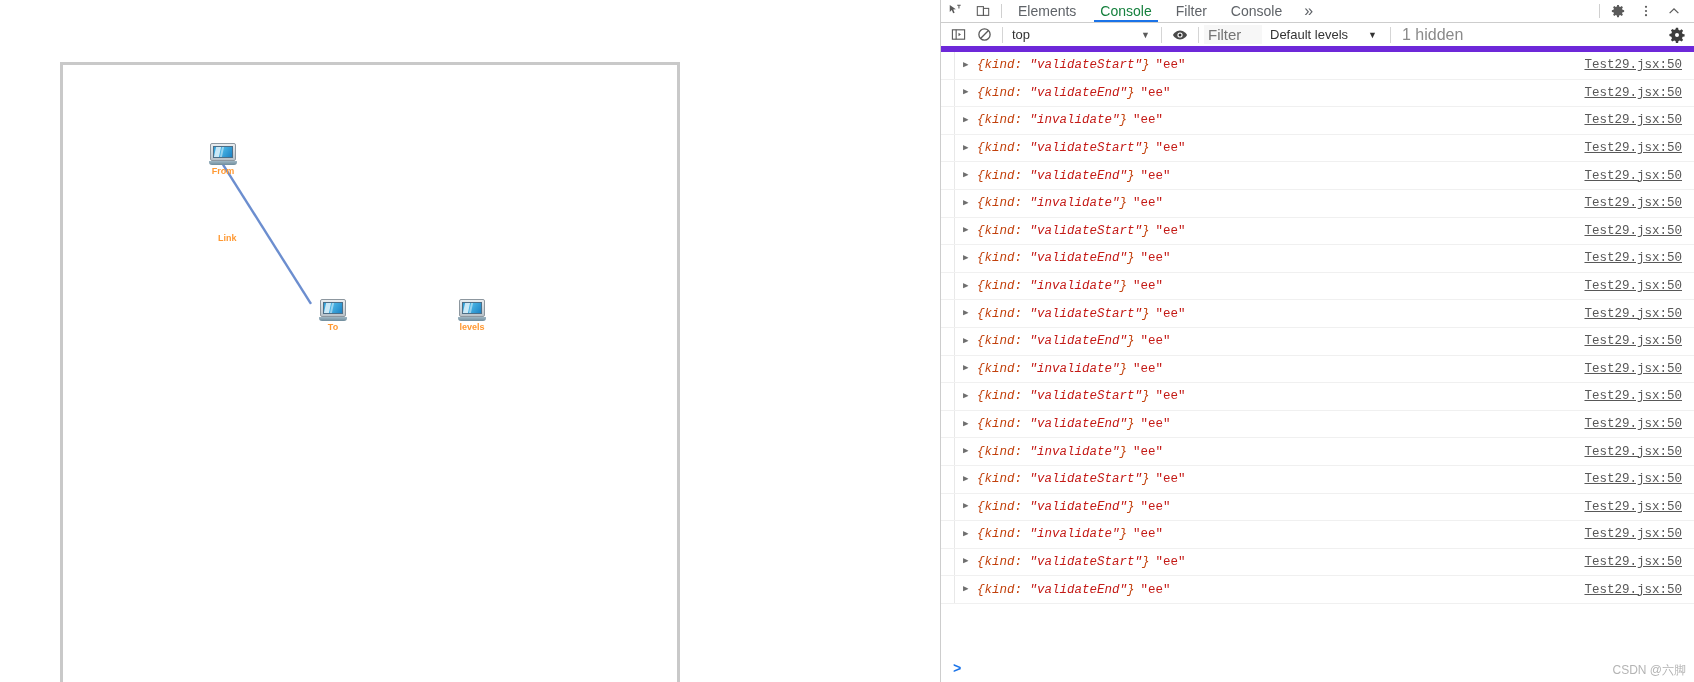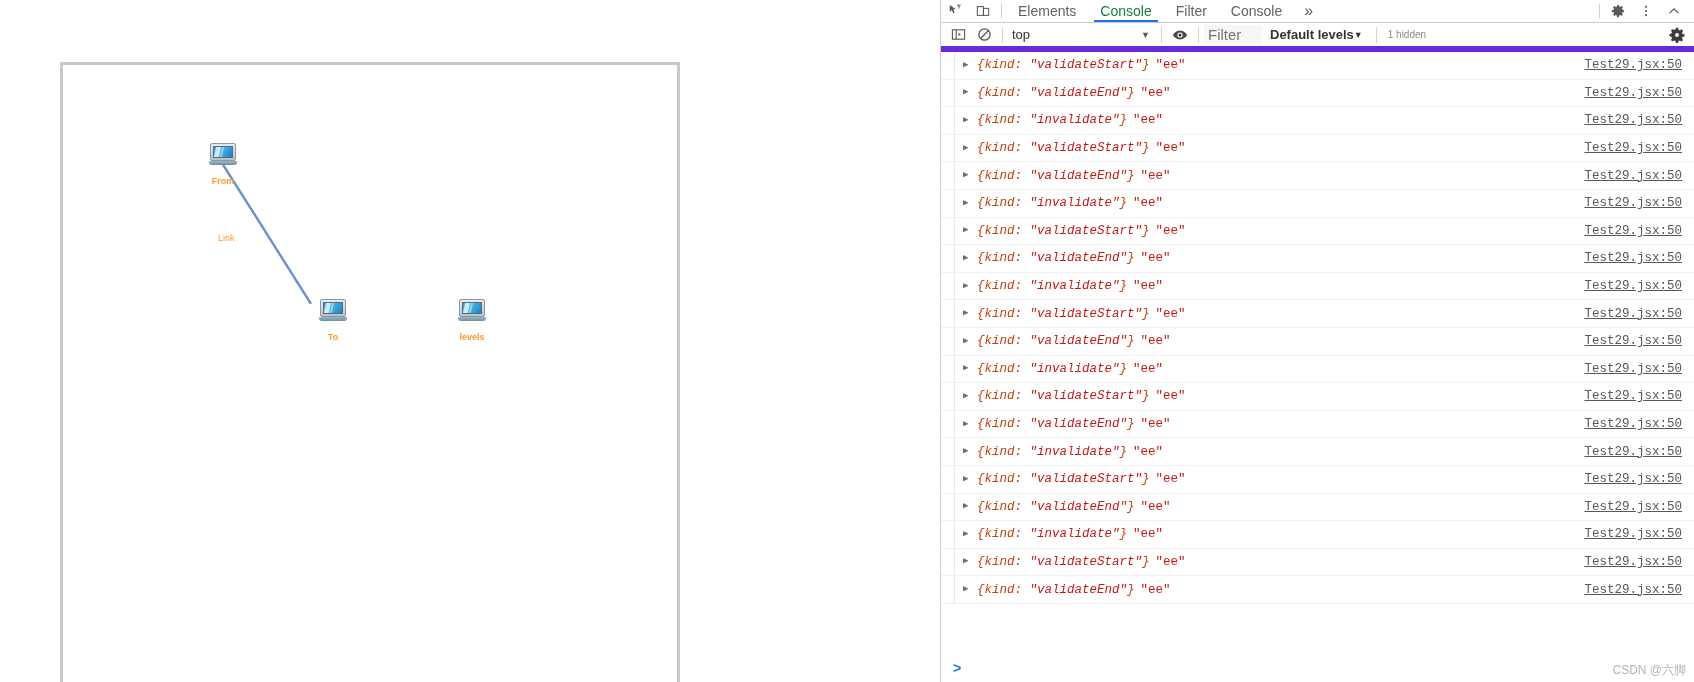--- a/index.html
+++ b/index.html
@@ -64,33 +64,33 @@
     background: rgba(255,255,255,0.45);
     transform: skewX(-12deg);
   }
   .node-icon .base {
     position: absolute; left: 0; top: 18px;
     width: 28px; height: 4px;
     background: linear-gradient(#9fb7c4, #6f8c9c);
     border-radius: 0 0 3px 3px;
   }
   .node-label {
-    margin-top: 11px;
+    margin-top: 1px;
     font-family: "Liberation Sans", sans-serif;
     font-size: 9px;
     font-weight: bold;
     color: #ff9933;
     line-height: 11px;
     white-space: nowrap;
   }
   .link-label {
     position: absolute;
     font-family: "Liberation Sans", sans-serif;
     font-size: 9px;
-    font-weight: normal;
+    font-weight: bold;
     color: #ff9933;
     white-space: nowrap;
     user-select: none;
   }
 
   
   #devtools {
     position: absolute;
     left: 940px; top: 0;
     width: 754px; height: 682px;
@@ -183,30 +183,29 @@
     width: 58px; height: 19px;
     border: none;
     background: #f7f7f7;
     font-size: 15px;
     color: #9a9a9a;
     padding: 0 4px;
     font-family: "Liberation Sans", sans-serif;
     flex: 0 0 auto;
   }
   #levels-select {
-    display: flex; align-items: center; gap: 0;
+    display: flex; align-items: center; gap: 20px;
     font-size: 13px; color: #333;
     padding: 0 8px;
     flex: 0 0 auto;
     white-space: nowrap;
-    font-weight: bold;
   }
   #levels-select .lv-caret { font-size: 9px; }
   #hidden-count {
-    font-size: 10px; color: #8a8a8a;
+    font-size: 16px; color: #8a8a8a;
     padding: 0 6px;
     flex: 0 0 auto;
     white-space: nowrap;
   }
   #settings-gear { margin-left: auto; flex: 0 0 auto; }
 
   
   #console-messages {
     flex: 1 1 auto;
     overflow: hidden;

